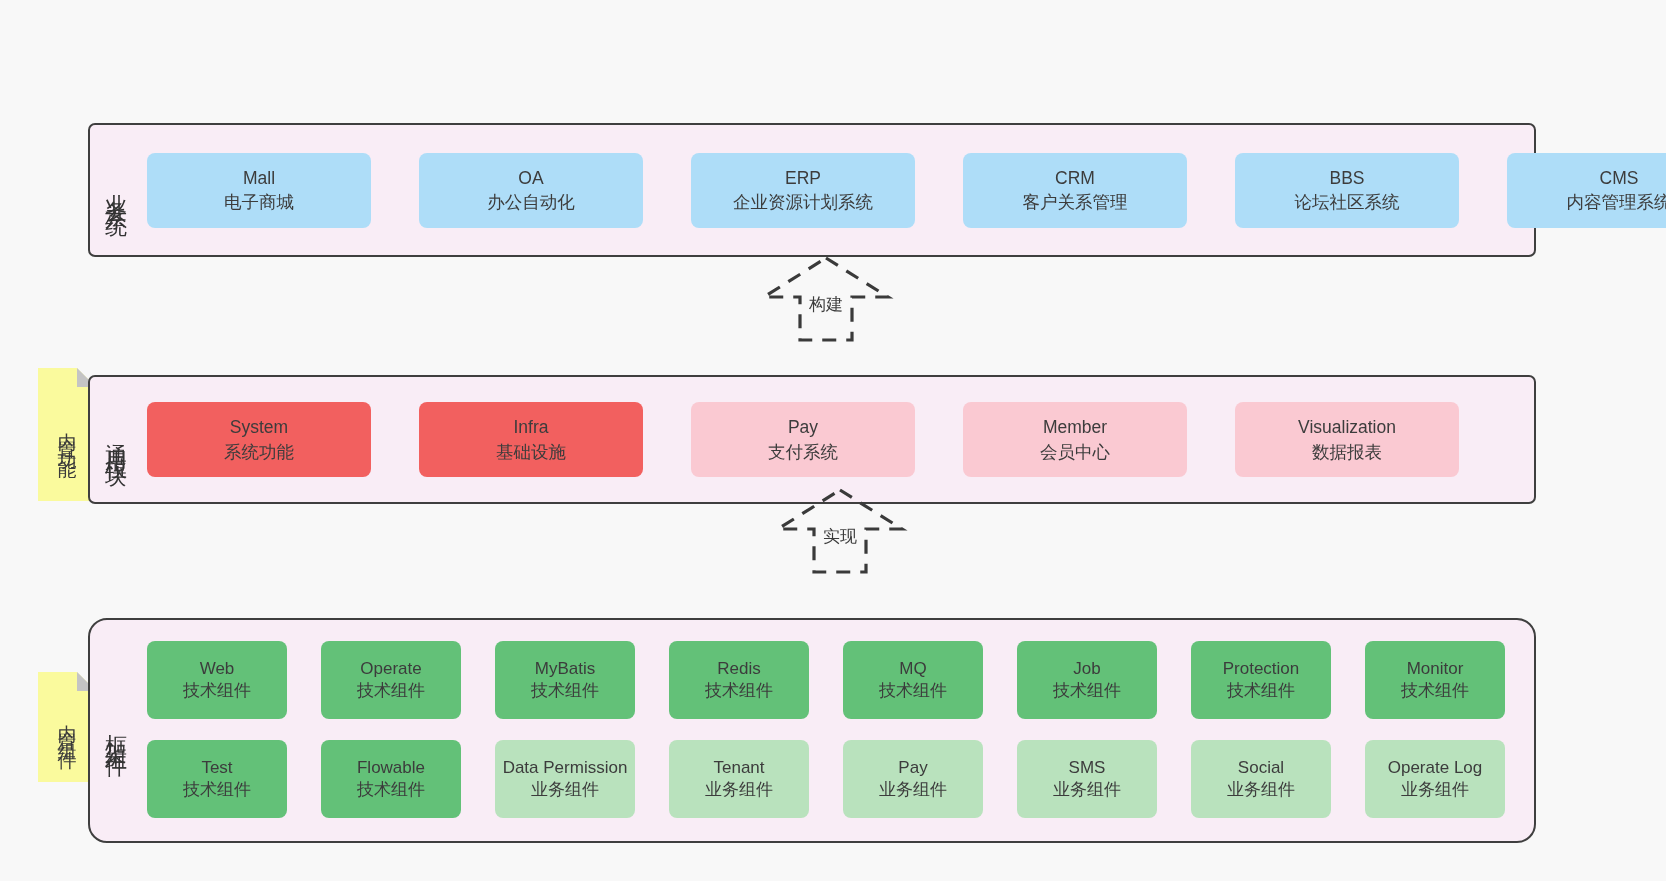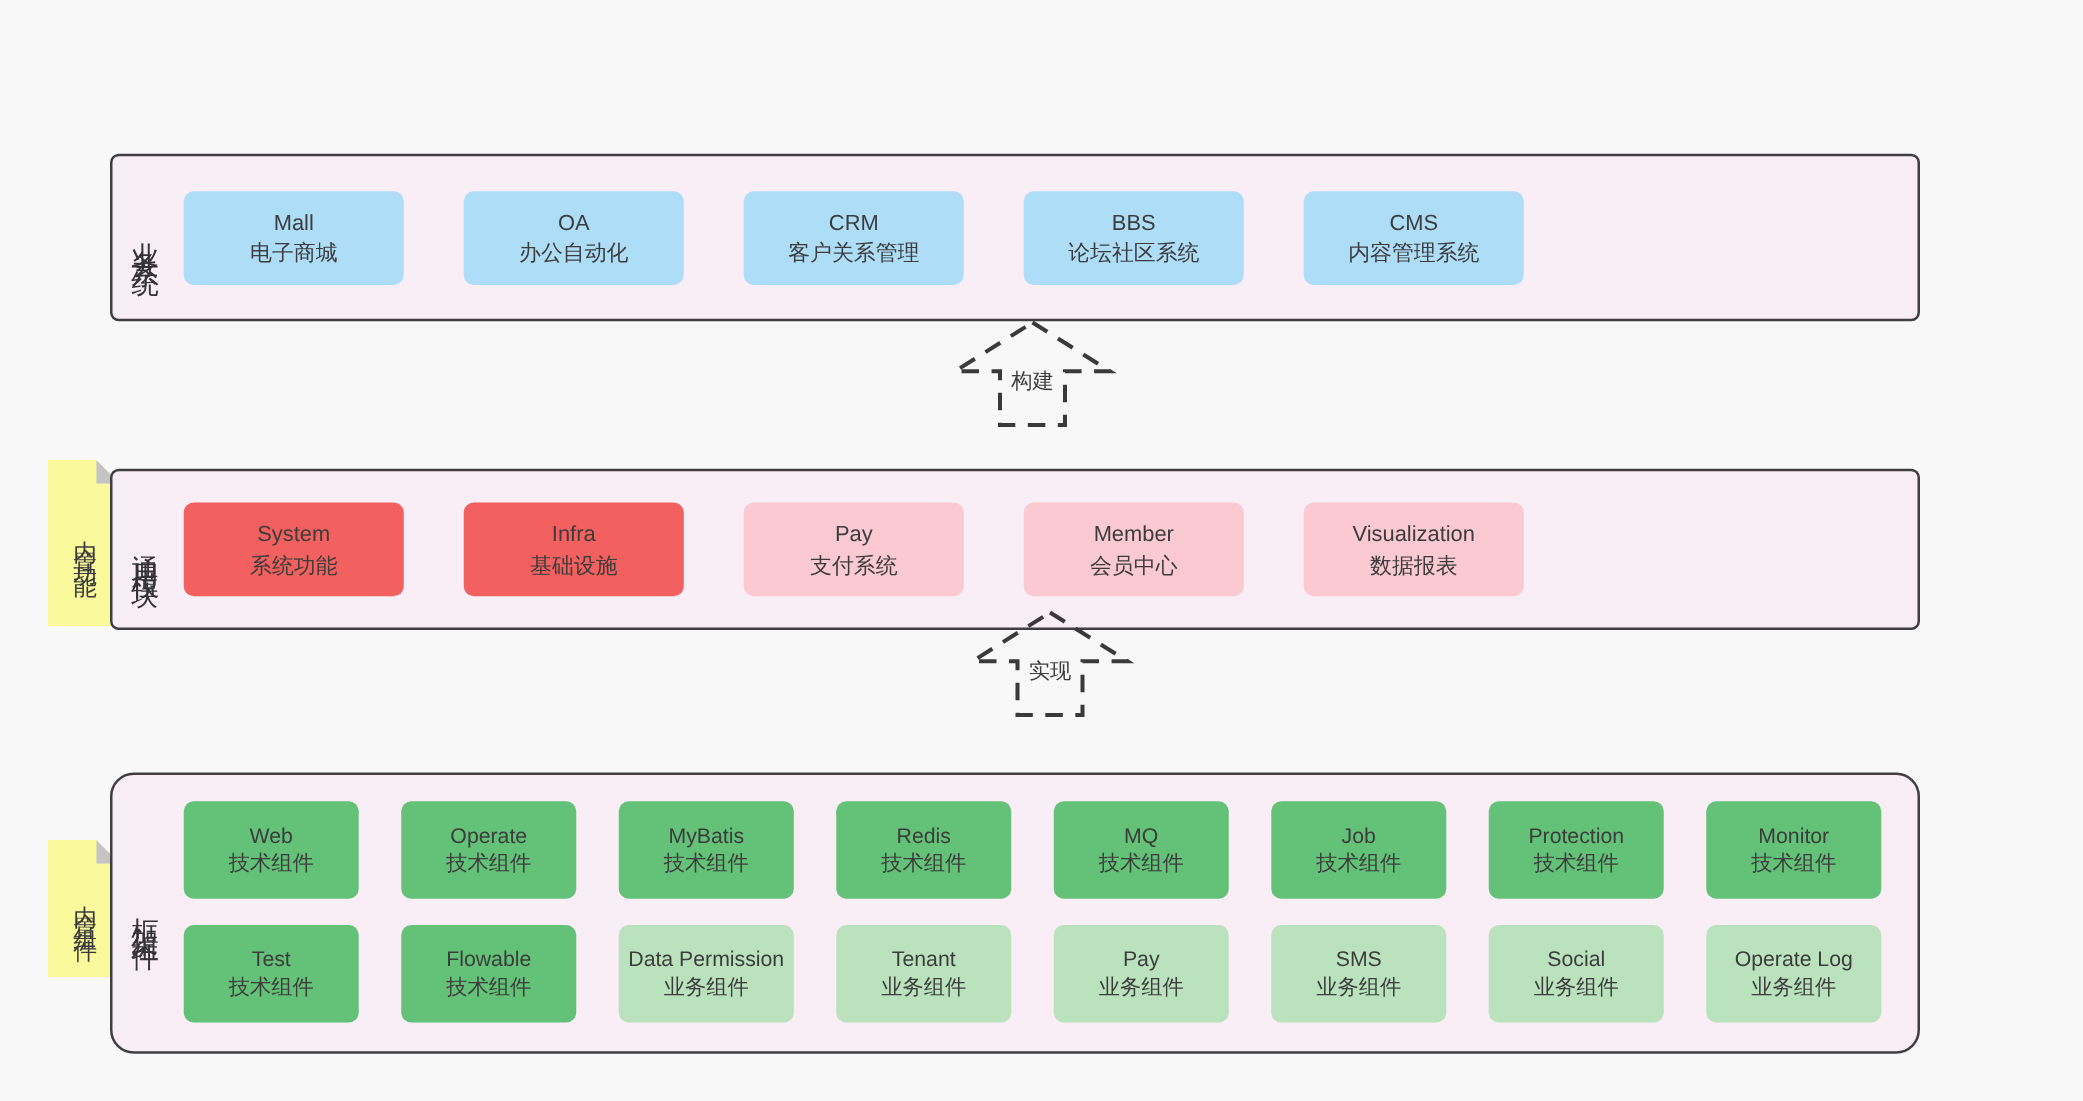--- a/index.html
+++ b/index.html
@@ -21,21 +21,21 @@
   .layer-label{
     position:absolute;left:11px;top:50%;transform:translateY(-50%);
     writing-mode:vertical-rl;text-orientation:upright;
     font-size:22px;letter-spacing:7px;color:#333;white-space:nowrap;
   }
   .boxes{
     position:absolute;left:57px;top:0;bottom:0;
     display:flex;align-items:center;gap:48px;
   }
   .box{
-    width:176px;height:75px;border-radius:8px;
+    width:224px;height:75px;border-radius:8px;
     display:flex;flex-direction:column;align-items:center;justify-content:center;
     text-align:center;font-size:17.5px;line-height:1.38;
   }
   .box.blue{background:var(--c-blue,#aeddf8);}
   .box.red{background:var(--c-red,#f2605f);}
   .box.pink{background:var(--c-pink,#fac9d2);}
   .box.green{background:var(--c-green,#63c178);}
   .box.lightgreen{background:var(--c-lightgreen,#b9e2bd);}
   
   .grid{
@@ -89,20 +89,24 @@
   <div class="container" style="left:88px;top:123px;width:1444px;height:130px;">
     <div class="layer-label">业务系统</div>
     <div class="boxes">
       <div class="box blue">
         <div>Mall</div>
         <div>电子商城</div>
       </div>
       <div class="box blue">
         <div>OA</div>
         <div>办公自动化</div>
+      </div>
+      <div class="box blue">
+        <div>ERP</div>
+        <div>企业资源计划系统</div>
       </div>
       <div class="box blue">
         <div>CRM</div>
         <div>客户关系管理</div>
       </div>
       <div class="box blue">
         <div>BBS</div>
         <div>论坛社区系统</div>
       </div>
       <div class="box blue">

